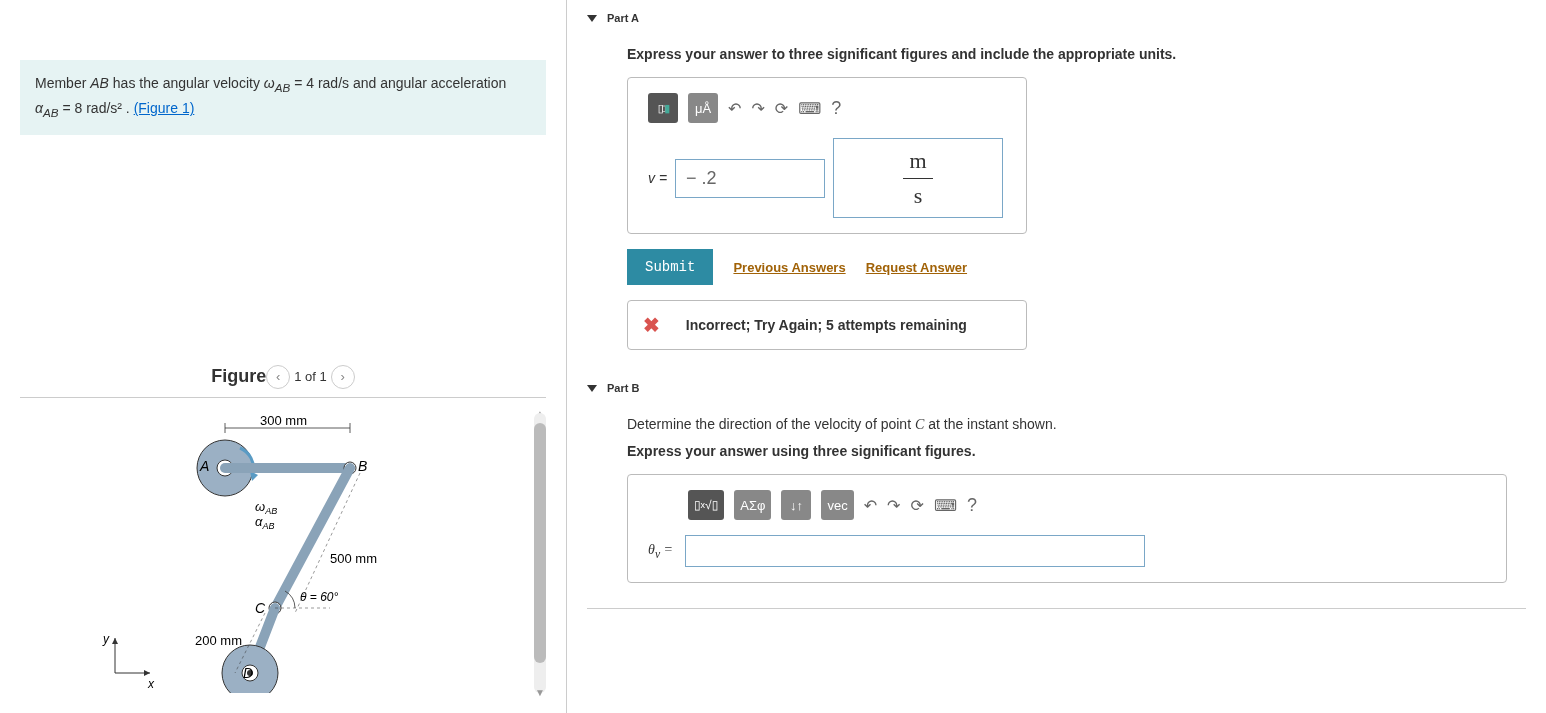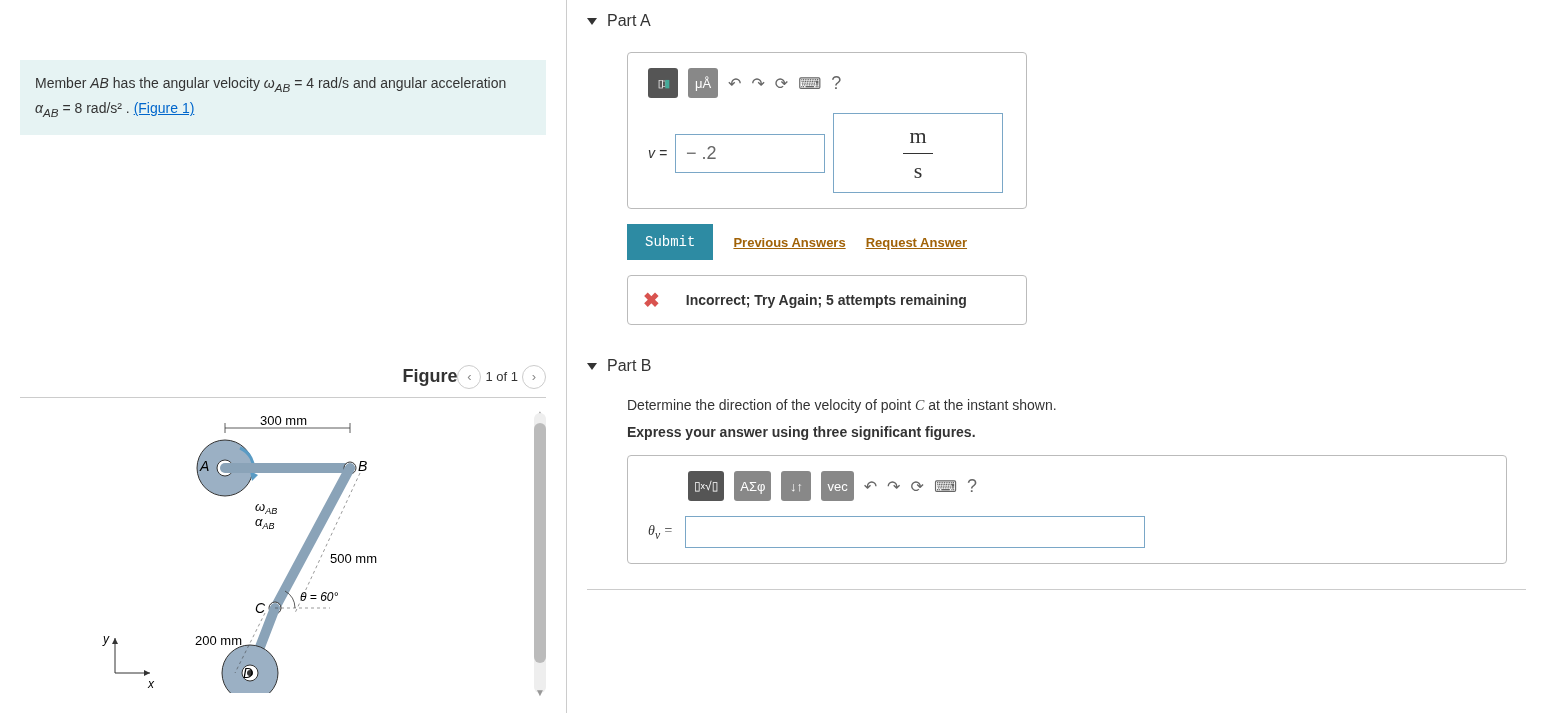--- a/index.html
+++ b/index.html
@@ -5,37 +5,37 @@
 * { box-sizing: border-box; margin: 0; padding: 0; }
 body { font-family: Arial, Helvetica, sans-serif; font-size: 14px; color: #333; background: #fff; }
 .container { display: flex; width: 1546px; height: 713px; }
 .left-panel { width: 567px; padding: 10px 20px; border-right: 1px solid #ccc; position: relative; }
 .right-panel { flex: 1; padding: 0 20px 20px 20px; overflow-y: auto; }
 
 .problem-box { background: #e6f3f3; padding: 12px 15px; margin-top: 50px; line-height: 1.6; }
 .problem-box .ital { font-style: italic; }
 .fig-link { color: #0066cc; text-decoration: underline; cursor: pointer; }
 
-.figure-header { display: flex; justify-content: flex-end; align-items: center; margin-top: 230px; padding-bottom: 8px; border-bottom: 1px solid #ccc; }
+.figure-header { display: flex; justify-content: center; align-items: center; margin-top: 230px; padding-bottom: 8px; border-bottom: 1px solid #ccc; }
 .figure-header h3 { font-size: 18px; font-weight: bold; }
 .fig-nav { display: flex; align-items: center; gap: 4px; font-size: 13px; }
 .nav-btn { width: 24px; height: 24px; border: 1px solid #ccc; border-radius: 50%; background: #fff; display: flex; align-items: center; justify-content: center; cursor: pointer; color: #888; }
 
 .figure-area { position: relative; margin-top: 15px; height: 280px; }
 .scroll-track { position: absolute; right: 0; top: 0; width: 12px; height: 100%; background: #eee; border-radius: 6px; }
 .scroll-thumb { position: absolute; right: 0; top: 10px; width: 12px; height: 240px; background: #bbb; border-radius: 6px; }
 .scroll-up, .scroll-down { position: absolute; right: 1px; font-size: 10px; color: #999; }
 .scroll-up { top: -5px; }
 .scroll-down { bottom: -5px; }
 
 .mech-svg { position: absolute; left: 80px; top: 0; }
 
 .part-header { display: flex; align-items: center; gap: 10px; padding: 12px 0; cursor: pointer; }
 .triangle { width: 0; height: 0; border-left: 5px solid transparent; border-right: 5px solid transparent; border-top: 7px solid #333; }
-.part-title { font-weight: normal; font-size: 16px; }
+.part-title { font-weight: bold; font-size: 11px; }
 .part-body { padding: 10px 0 20px 40px; }
 .question-text { margin-bottom: 10px; }
 .instruction { font-weight: bold; margin-bottom: 15px; }
 
 .answer-box { border: 1px solid #bbb; border-radius: 4px; padding: 15px 20px; width: 400px; position: relative; }
 .toolbar { display: flex; align-items: center; gap: 10px; margin-bottom: 15px; }
 .tb-btn { height: 30px; min-width: 30px; display: flex; align-items: center; justify-content: center; background: #555; color: #fff; border-radius: 3px; font-size: 13px; padding: 0 6px; }
 .tb-btn.light { background: #888; }
 .tb-icon { color: #666; font-size: 16px; cursor: pointer; }
 .tb-help { font-size: 18px; color: #666; cursor: pointer; }
@@ -141,20 +141,21 @@
     </div>
   </div>
 
   <div class="right-panel">
 
     <div class="part-header">
       <div class="triangle"></div>
       <span class="part-title">Part A</span>
     </div>
     <div class="part-body">
+      <div class="instruction">Express your answer to three significant figures and include the appropriate units.</div>
 
       <div class="answer-box">
         <div class="toolbar">
           <div class="tb-btn" style="font-size:11px;letter-spacing:-2px;">▯<span style="font-size:8px;vertical-align:super">▯</span><span style="color:#4a9">▮</span></div>
           <div class="tb-btn light">μÅ</div>
           <span class="tb-icon">↶</span>
           <span class="tb-icon">↷</span>
           <span class="tb-icon">⟳</span>
           <span class="tb-icon">⌨</span>
           <span class="tb-help">?</span>

